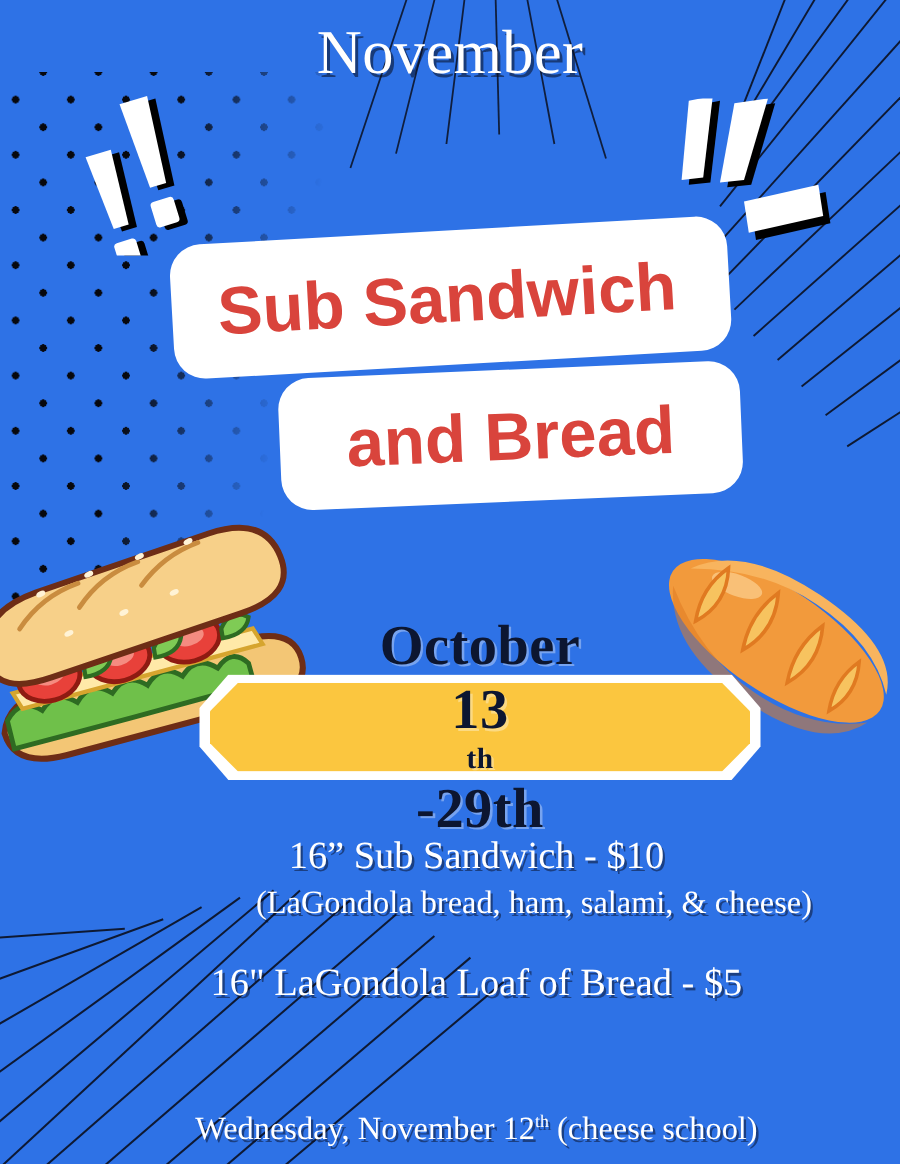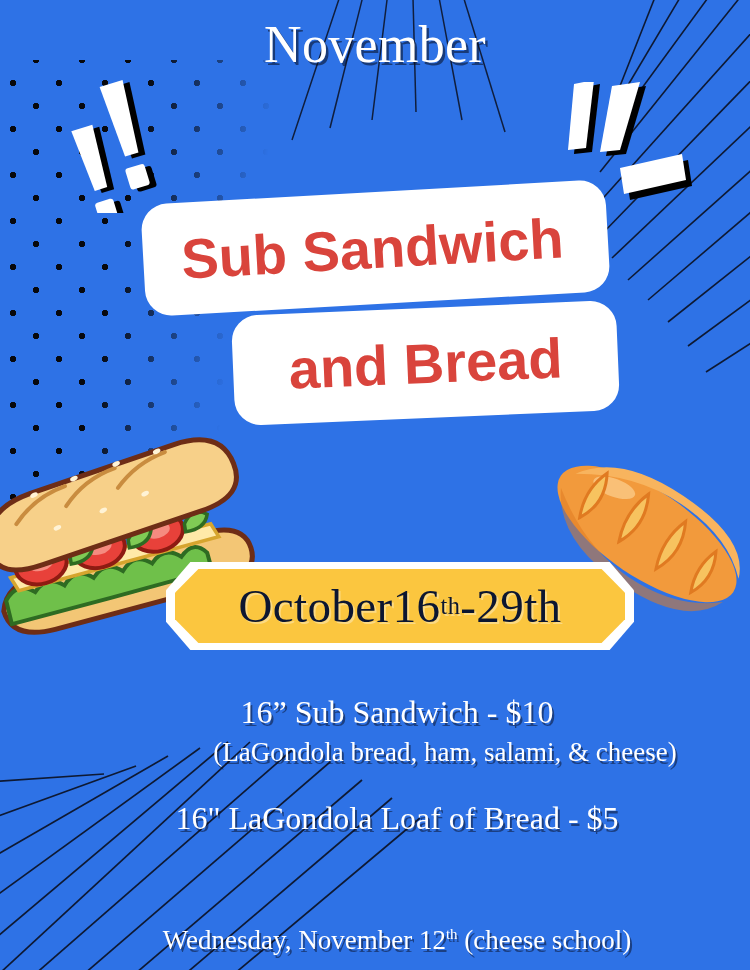--- a/index.html
+++ b/index.html
@@ -108,25 +108,26 @@
     background: #FBC63F;
     inset: 7px 9px;
     -webkit-clip-path: polygon(5.2% 0, 94.8% 0, 100% 32%, 100% 68%, 94.8% 100%, 5.2% 100%, 0 68%, 0 32%);
             clip-path: polygon(5.2% 0, 94.8% 0, 100% 32%, 100% 68%, 94.8% 100%, 5.2% 100%, 0 68%, 0 32%);
   }
   #date-text {
     position: absolute; inset: 0;
     display: flex; align-items: center; justify-content: center;
     color: #0c1631;
     font-family: "Liberation Serif", serif;
-    font-weight: normal;
+    font-weight: bold;
     font-size: 47px;
     letter-spacing: .4px;
     text-shadow: 2px 2px 0 rgba(255,255,255,.35);
     white-space: nowrap;
+    flex-direction: column;
   }
   #date-text sup { font-size: .52em; vertical-align: super; }
 
   
   .copy {
     position: absolute;
     left: 0; width: 750px;
     text-align: center;
     color: #ffffff;
     font-family: "Liberation Serif", serif;
@@ -299,21 +300,21 @@
   <div class="banner" id="banner-bread">
     <span>and Bread</span>
   </div>
 
 
   <div id="date-wrap">
     <div id="date-outline"></div>
     <div id="date-fill"></div>
     <div id="date-text">
       <span>October </span>
-        <span>16</span>
+        <span>13</span>
         <sup>th</sup>
         <span>-29th</span>
     </div>
   </div>
 
   <div class="copy" id="line-sub-price">16”  Sub Sandwich - $10</div>
   <div class="copy" id="line-sub-detail">(LaGondola bread, ham, salami, &amp; cheese)</div>
   <div class="copy" id="line-bread-price">16" LaGondola Loaf of Bread - $5</div>
 
   <div class="copy" id="line-foot-2">

